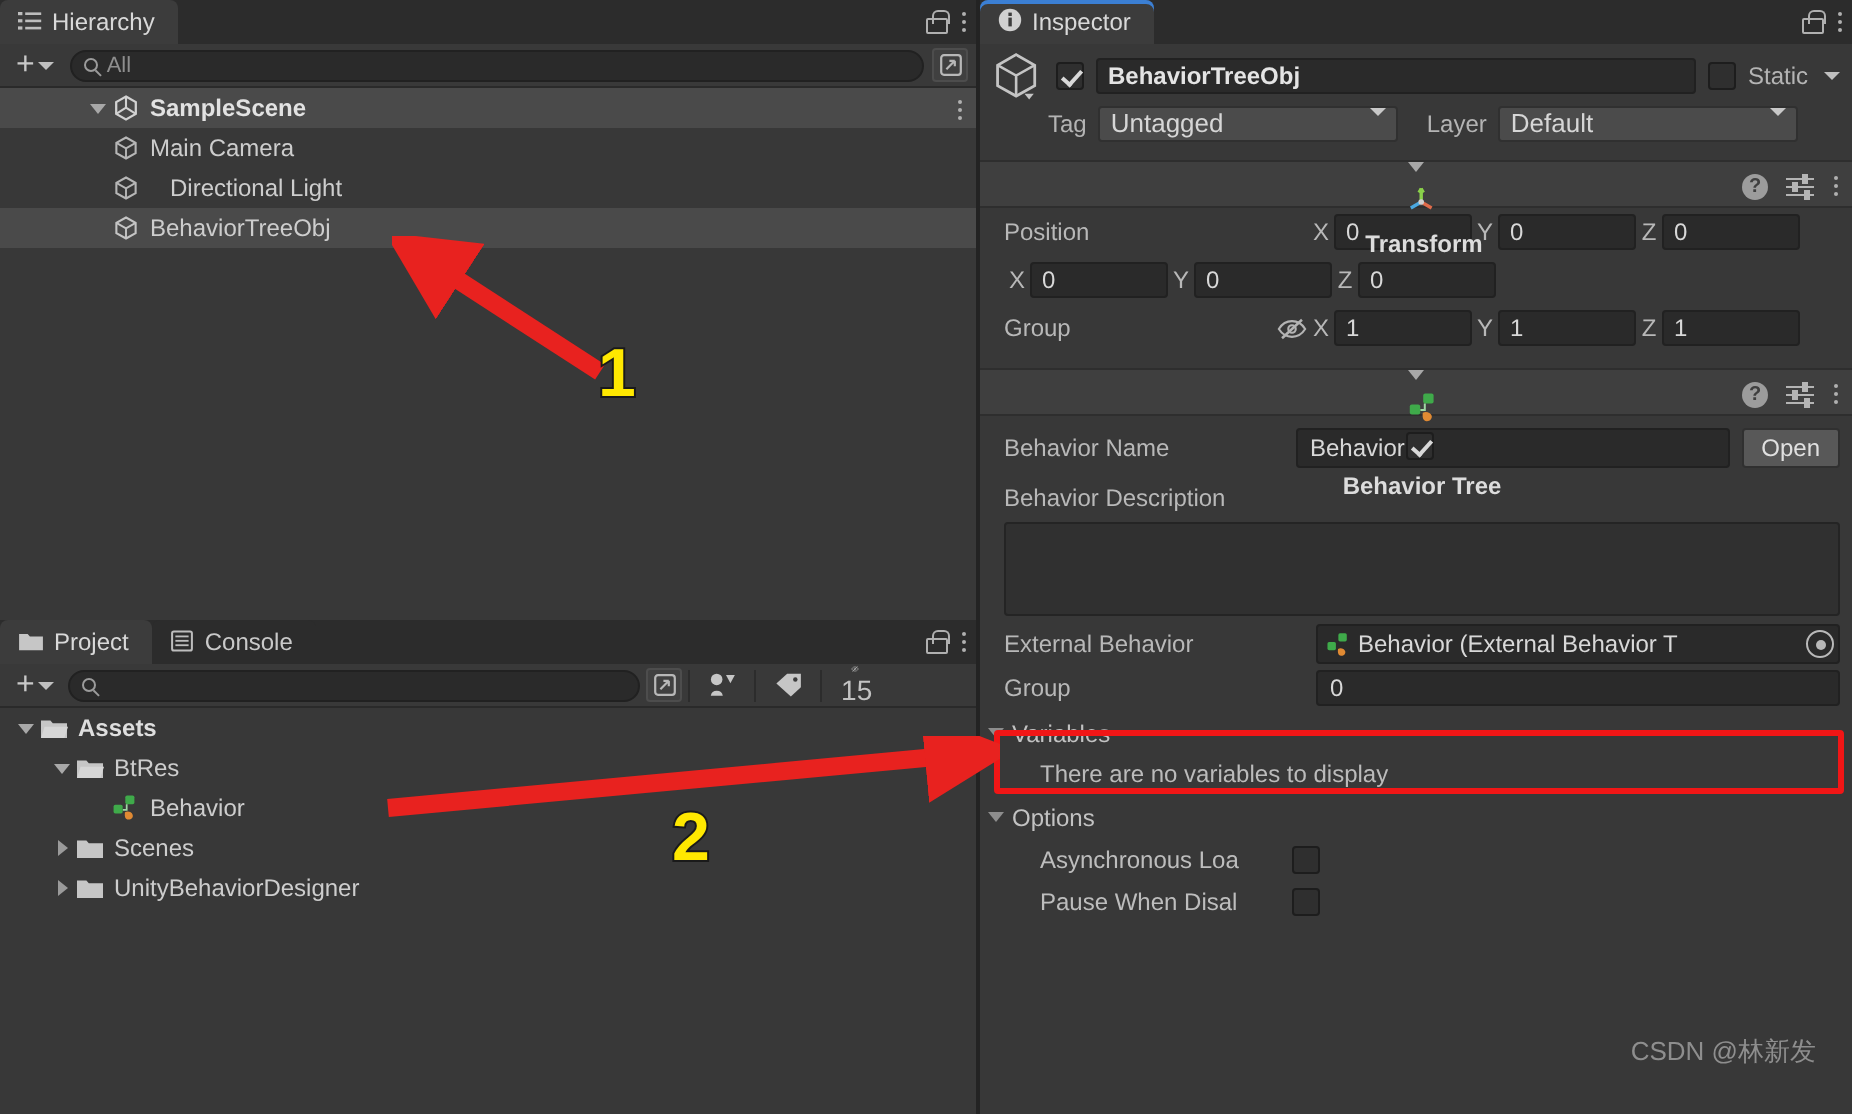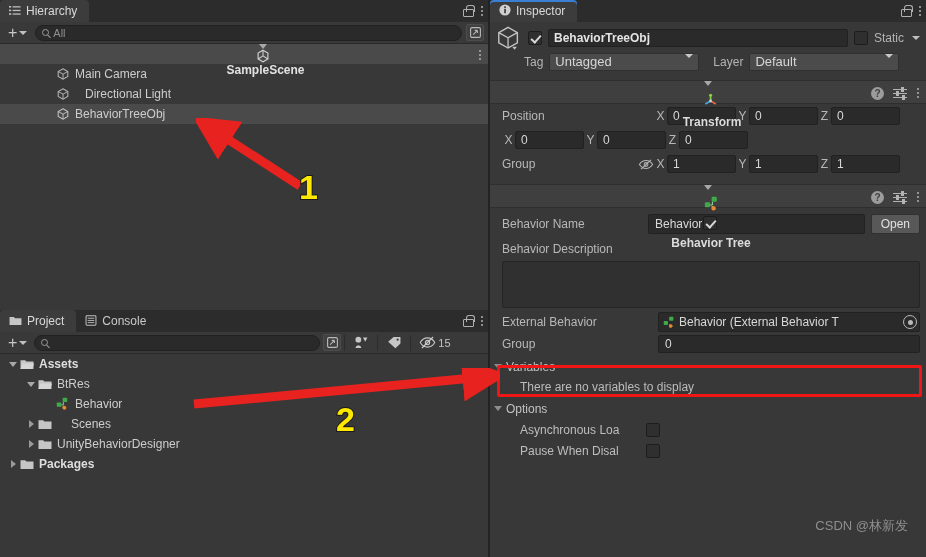--- a/index.html
+++ b/index.html
@@ -72,31 +72,31 @@
     width: 4px; height: 1.3px; background: #9b9b9b; transform: rotate(45deg);
   }
   .sq-btn {
     width: 18px; height: 17px; border: 1px solid #4d4d4d; border-radius: 2px;
     background: #404040; display: flex; align-items: center; justify-content: center;
     color: #bcbcbc; font-size: 10px; flex: none;
   }
   .tool-sep { width: 1px; height: 16px; background: #2c2c2c; }
   .tb-item {
     height: 20px; min-width: 26px; padding: 0 5px; display: flex;
-    align-items: center; justify-content: center; gap: 1px; color: #c3c3c3; font-size: 11px;
+    align-items: center; justify-content: center; gap: 1px; color: #c3c3c3; font-size: 14px; flex-direction: column;
   }
 
   
   .tree { position: absolute; left: 0; right: 0; top: 44px; bottom: 0; overflow: hidden; }
   .row {
     height: 20px; display: flex; align-items: center; position: relative;
     font-size: 12px; color: #cdcdcd; padding-right: 4px;
   }
   .row.selected { background: #4a4a4a; }
-  .row.scene { background: #4a4a4a; font-weight: bold; color: #e2e2e2; flex-direction: column; }
+  .row.scene { background: #4a4a4a; font-weight: bold; color: #e2e2e2; }
   .tw {
     width: 14px; flex: none; display: flex; align-items: center; justify-content: center;
   }
   .tri-d { width: 0; height: 0; border-left: 4.5px solid transparent; border-right: 4.5px solid transparent; border-top: 5px solid #a8a8a8; }
   .tri-r { width: 0; height: 0; border-top: 4.5px solid transparent; border-bottom: 4.5px solid transparent; border-left: 5px solid #9a9a9a; }
 
   
   .cube-ic { width: 14px; height: 14px; flex: none; }
   
   .unity-ic { width: 14px; height: 14px; flex: none; }
@@ -423,46 +423,35 @@
 
       <div class="row" style="padding-left:24px;">
         <span class="tw">
             <i class="tri-r"></i>
           </span>
         <span class="folder-ic">
           <svg width="14" height="12" viewBox="0 0 14 12">
             <path d="M0.5 2.2 H5.2 L6.4 3.6 H13.5 V11 H0.5 Z" fill="#c6c6c6"></path>
           </svg>
         </span>
-        <span style="margin-left:19px;">Scenes</span>
+        <span style="margin-left:5px;">Scenes</span>
       </div>
 
       <div class="row" style="padding-left:24px;">
         <span class="tw">
             <i class="tri-r"></i>
           </span>
         <span class="folder-ic">
           <svg width="14" height="12" viewBox="0 0 14 12">
             <path d="M0.5 2.2 H5.2 L6.4 3.6 H13.5 V11 H0.5 Z" fill="#c6c6c6"></path>
           </svg>
         </span>
         <span style="margin-left:5px;">UnityBehaviorDesigner</span>
       </div>
 
-      <div class="row" style="padding-left:6px;">
-        <span class="tw">
-            <i class="tri-r"></i>
-          </span>
-        <span class="folder-ic">
-          <svg width="14" height="12" viewBox="0 0 14 12">
-            <path d="M0.5 2.2 H5.2 L6.4 3.6 H13.5 V11 H0.5 Z" fill="#c6c6c6"></path>
-          </svg>
-        </span>
-        <span style="margin-left:5px; font-weight:bold; color:#dedede;">Packages</span>
-      </div>
     </div>
   </div>
 
   <div class="vsplit" style="left:488px; top:0; width:2px; height:557px;"></div>
 
   <div class="panel" style="left:490px; top:0; width:436px; height:557px;">
     <div class="tabbar">
       <div class="tab active accent">
         <span class="icon">
           <svg width="12" height="12" viewBox="0 0 12 12">

